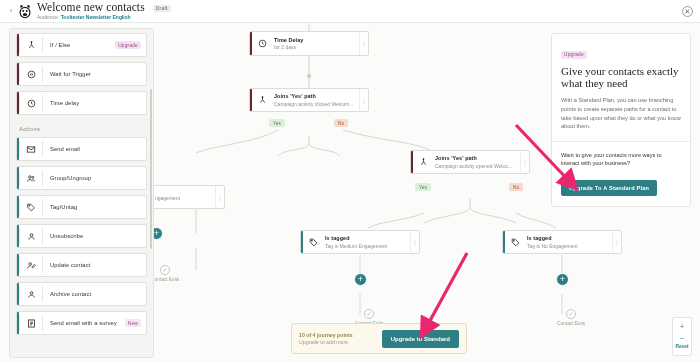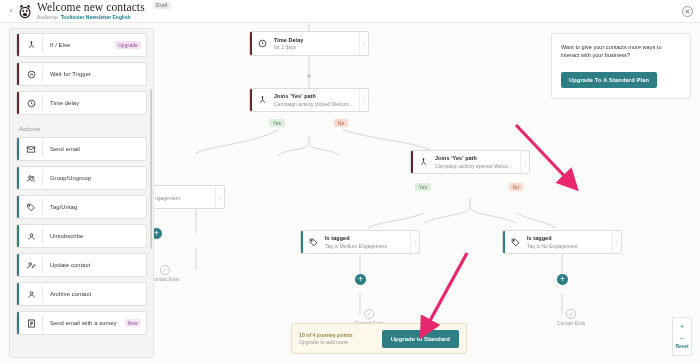--- a/index.html
+++ b/index.html
@@ -14,21 +14,21 @@
 
   
   .header {
     position: absolute; top:0; left:0; width:700px; height:23px;
     background:#fff; border-bottom:1px solid #e8e8e6;
     display:flex; align-items:center; padding:0 6px; z-index:40;
   }
   .back-chevron { font-size:8px; color:#8a8a86; width:10px; text-align:center; cursor:pointer; line-height:1;}
   .logo { width:16px; height:16px; margin:0 4px 0 1px; flex:0 0 auto; }
   .title-wrap { display:flex; flex-direction:column; justify-content:center; line-height:1; }
-  .title-row { display:flex; align-items:flex-start; gap:8px; }
+  .title-row { display:flex; align-items:center; gap:8px; }
   .journey-title {
     font-family:"Liberation Serif", serif; font-size:11.5px; color:#241c15; letter-spacing:.1px;
   }
   .draft-badge {
     font-size:5px; background:#ececea; color:#6b6b67; padding:1px 3px; border-radius:2px;
     letter-spacing:.2px;
   }
   .audience-row { font-size:5px; color:#8f8f8b; margin-top:1px; }
   .audience-row .aud-name { color:#1a7f8e; font-weight:bold; }
   .close-circle {
@@ -483,20 +483,25 @@
       </div>
       <div class="side-divider"></div>
       <div class="side-label">Send email with a survey</div>
       <div class="pill pill-new">New</div>
     </div>
 
     <div class="side-scrollbar"></div>
   </div>
 
   <div class="upgrade-panel">
+    <div class="up-top">
+      <div class="up-pill">Upgrade</div>
+      <div class="up-title">Give your contacts exactly what they need</div>
+      <div class="up-body">With a Standard Plan, you can use branching points to create separate paths for a contact to take based upon what they do or what you know about them.</div>
+    </div>
     <div class="up-bottom">
       <div class="up-q">Want to give your contacts more ways to interact with your business?</div>
       <button class="up-btn">Upgrade To A Standard Plan</button>
     </div>
   </div>
 
   <div class="bottom-bar">
     <div class="bb-text">
       <div class="bb-line1">10 of 4 journey points</div>
       <div class="bb-line2">Upgrade to add more</div>

